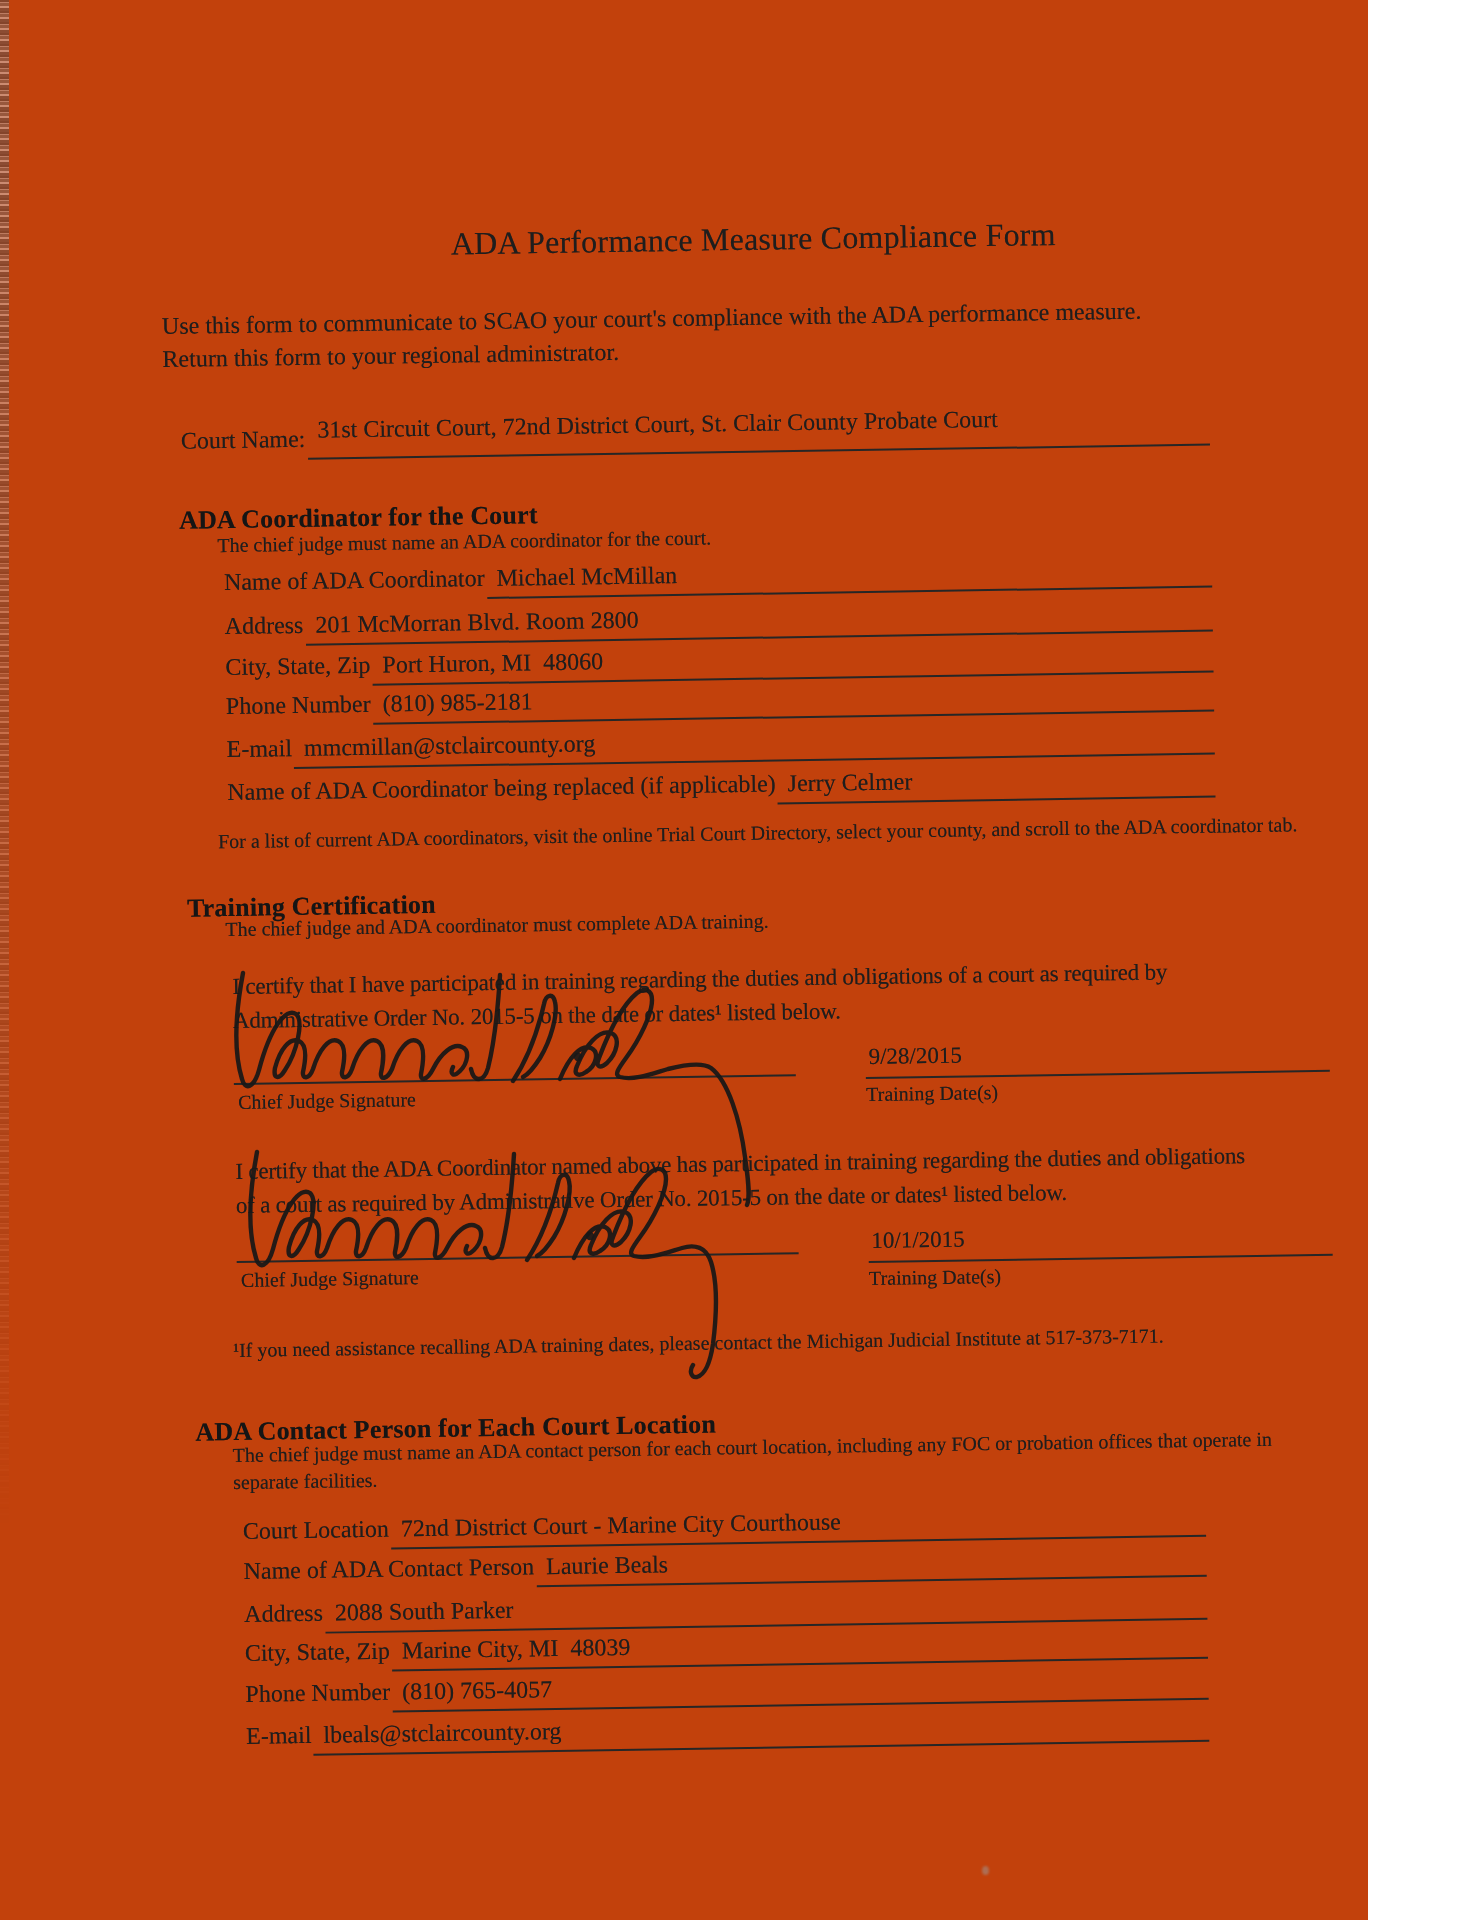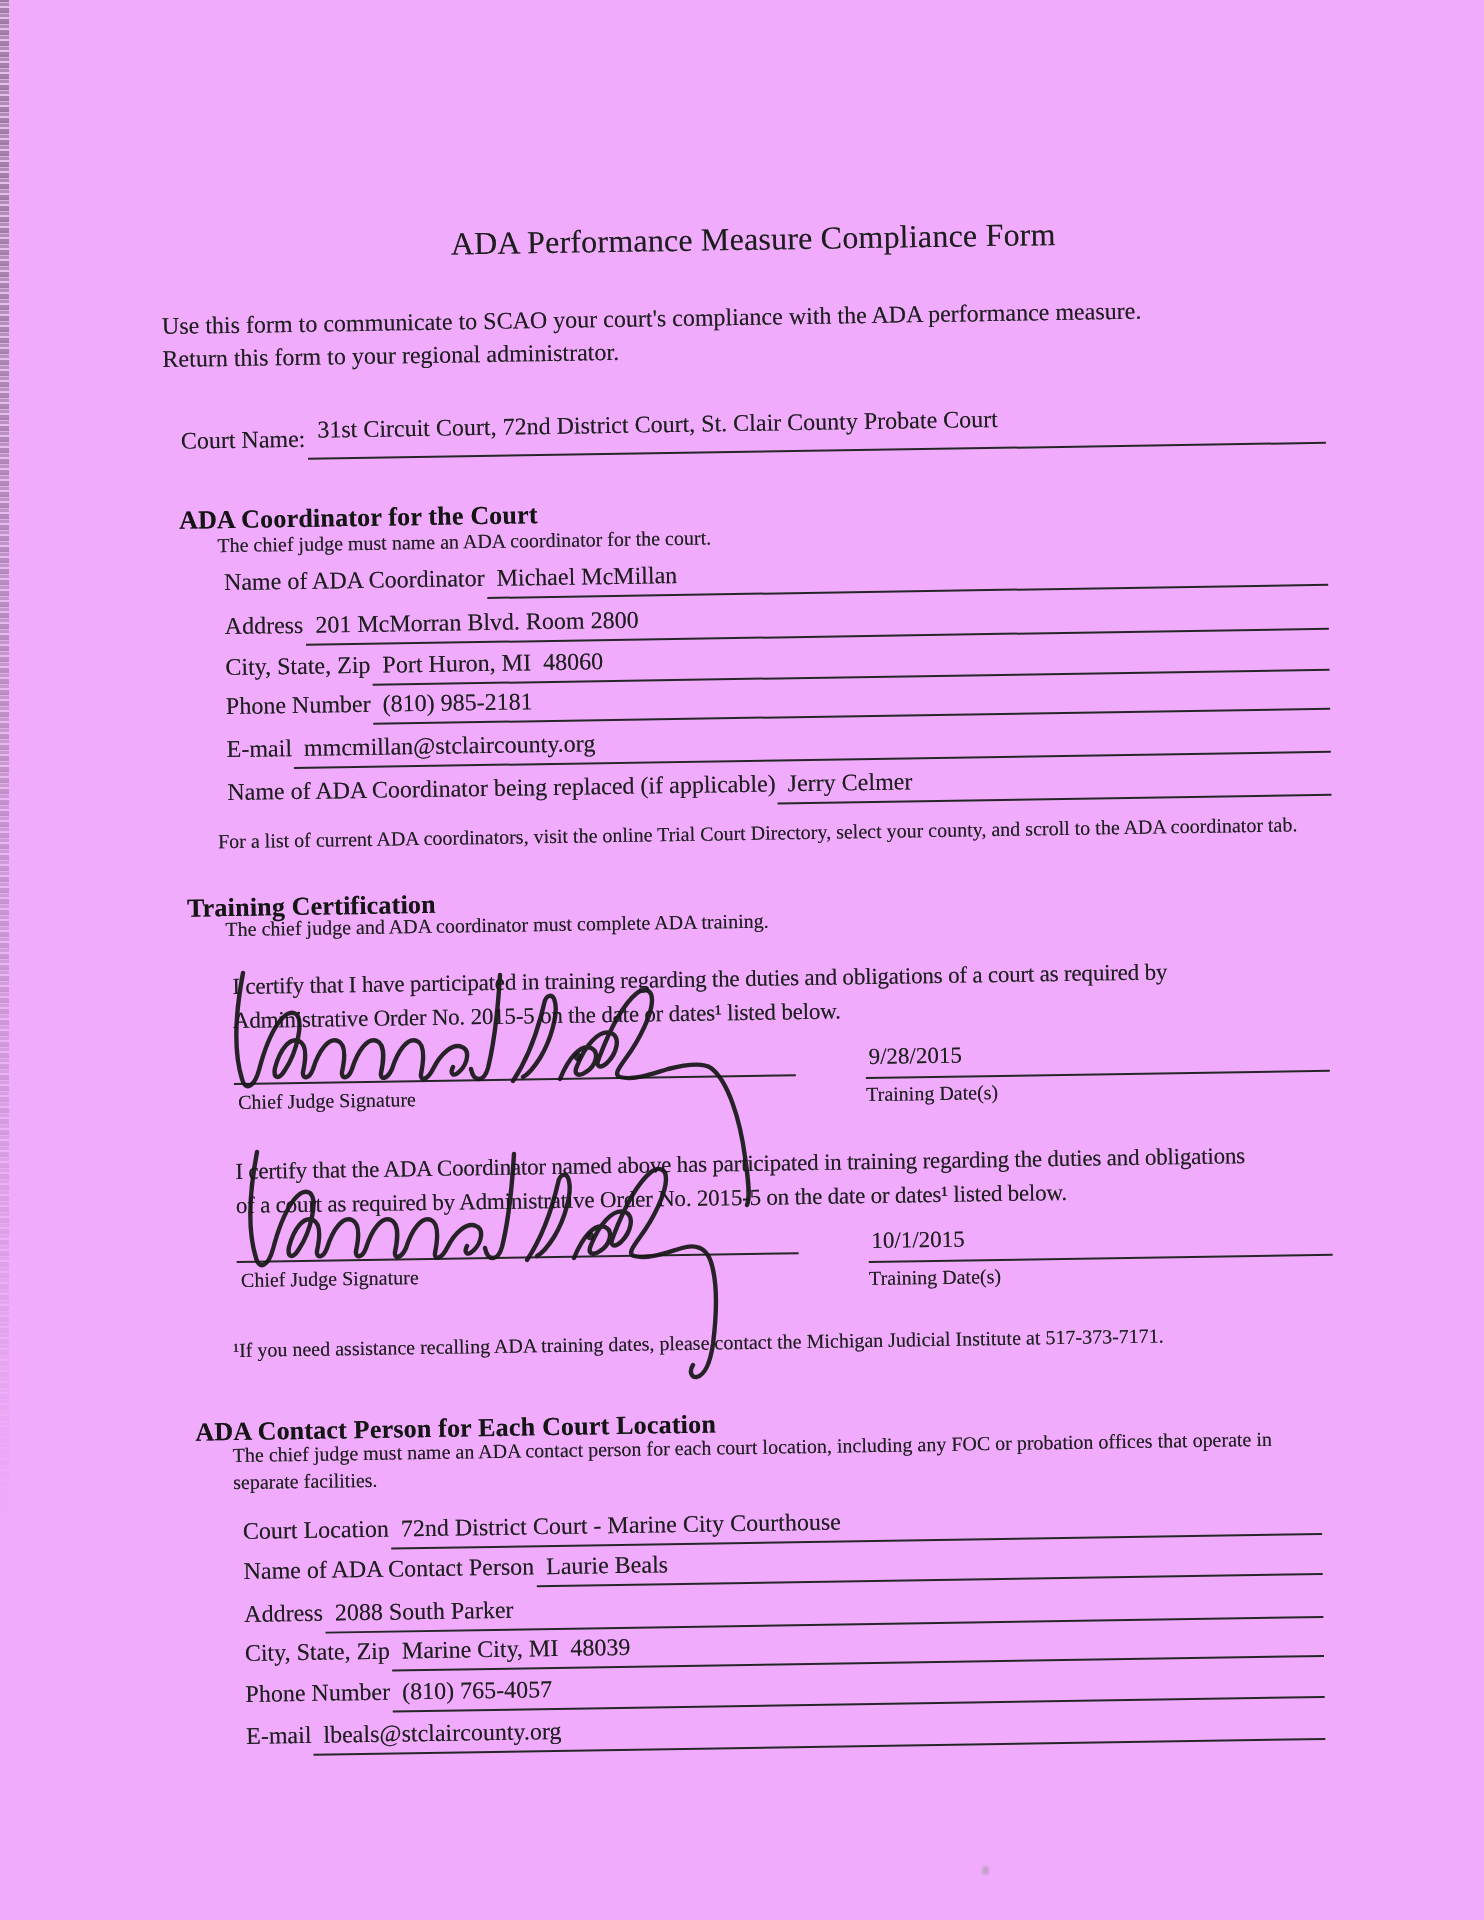--- a/index.html
+++ b/index.html
@@ -1,18 +1,18 @@
 <!DOCTYPE html>
 <html><head>
 <meta charset="utf-8">
 <style>
   html,body{margin:0;padding:0;background:#ffffff;}
   body{width:1484px;height:1920px;overflow:hidden;
        font-family:"Liberation Serif","DejaVu Serif",serif;color:#1e1e1e;}
-  #page{position:relative;width:1484px;height:1920px;background:#f0abfc;overflow:hidden;}
+  #page{position:relative;width:1368px;height:1920px;background:#c2410c;overflow:hidden;}
   
   #doc{position:absolute;inset:0;transform:rotate(-0.9deg);transform-origin:742px 960px;}
   #doc *{text-shadow:0 0 0.5px rgba(25,25,25,.55);}
   .abs{position:absolute;}
   #title{left:462px;top:221px;font-size:32px;letter-spacing:.2px;white-space:nowrap;}
   #intro{left:172px;top:301px;font-size:24px;line-height:33px;}
   .pline{white-space:nowrap;}
   
   .frow{position:absolute;display:flex;align-items:baseline;font-size:24px;}
   .flabel{white-space:nowrap;}

